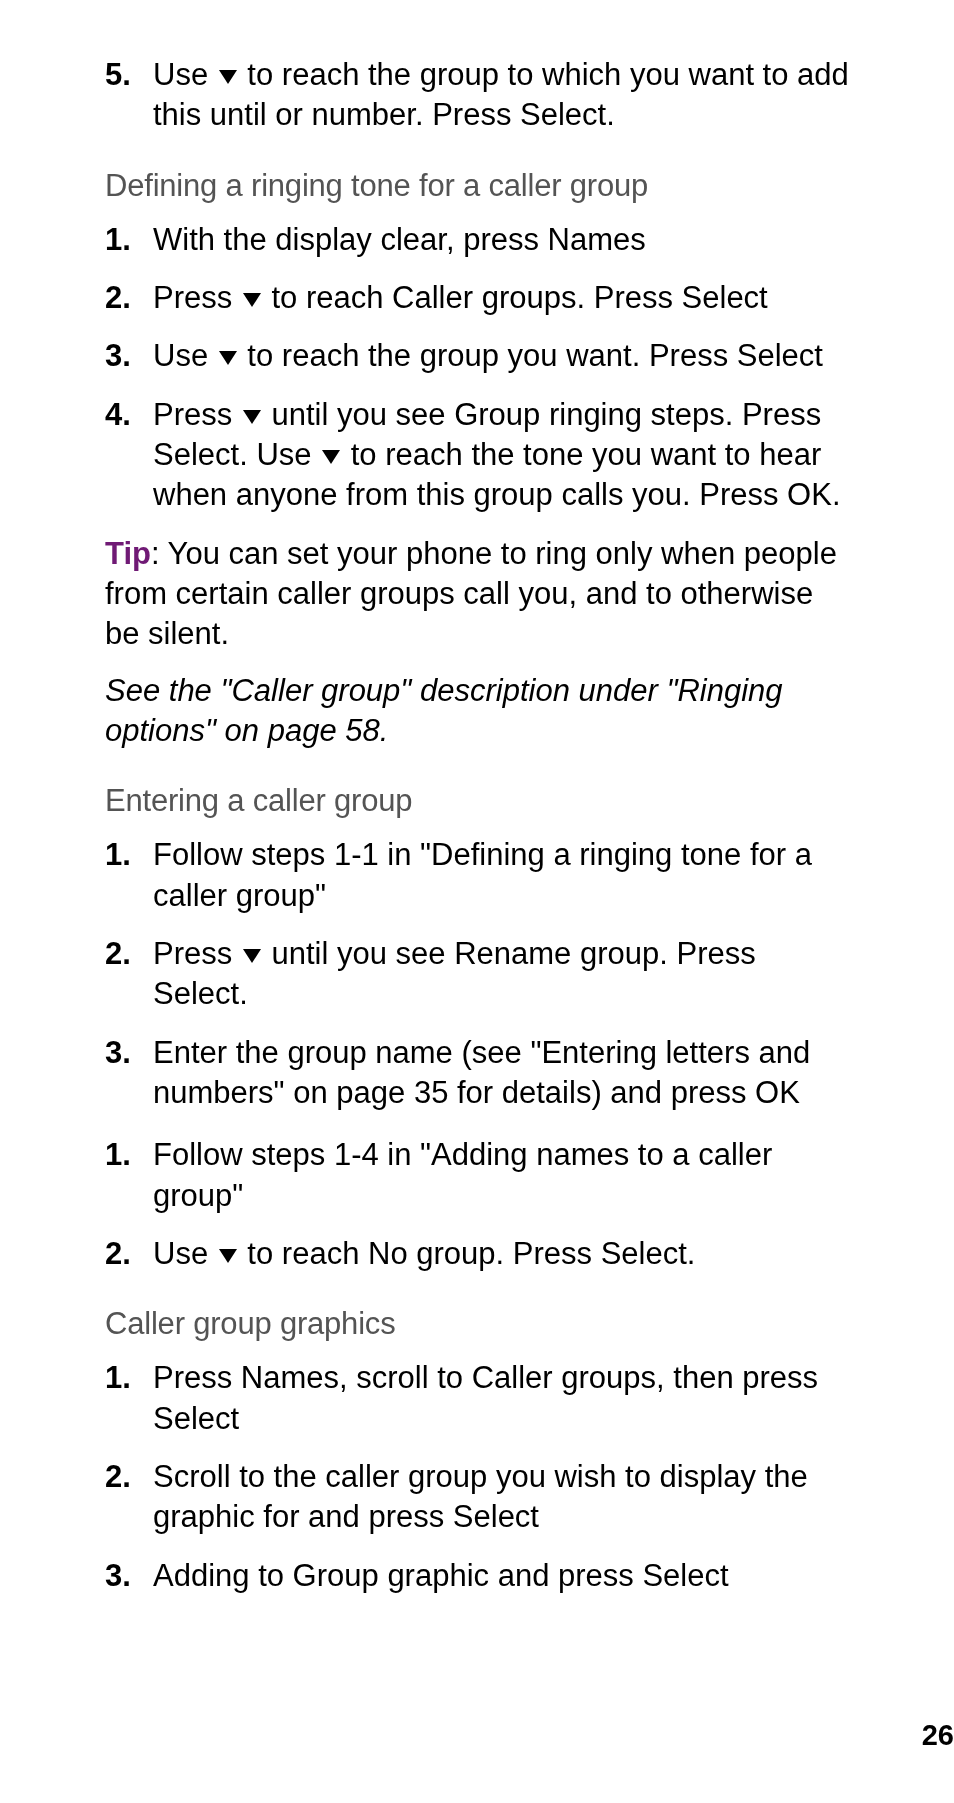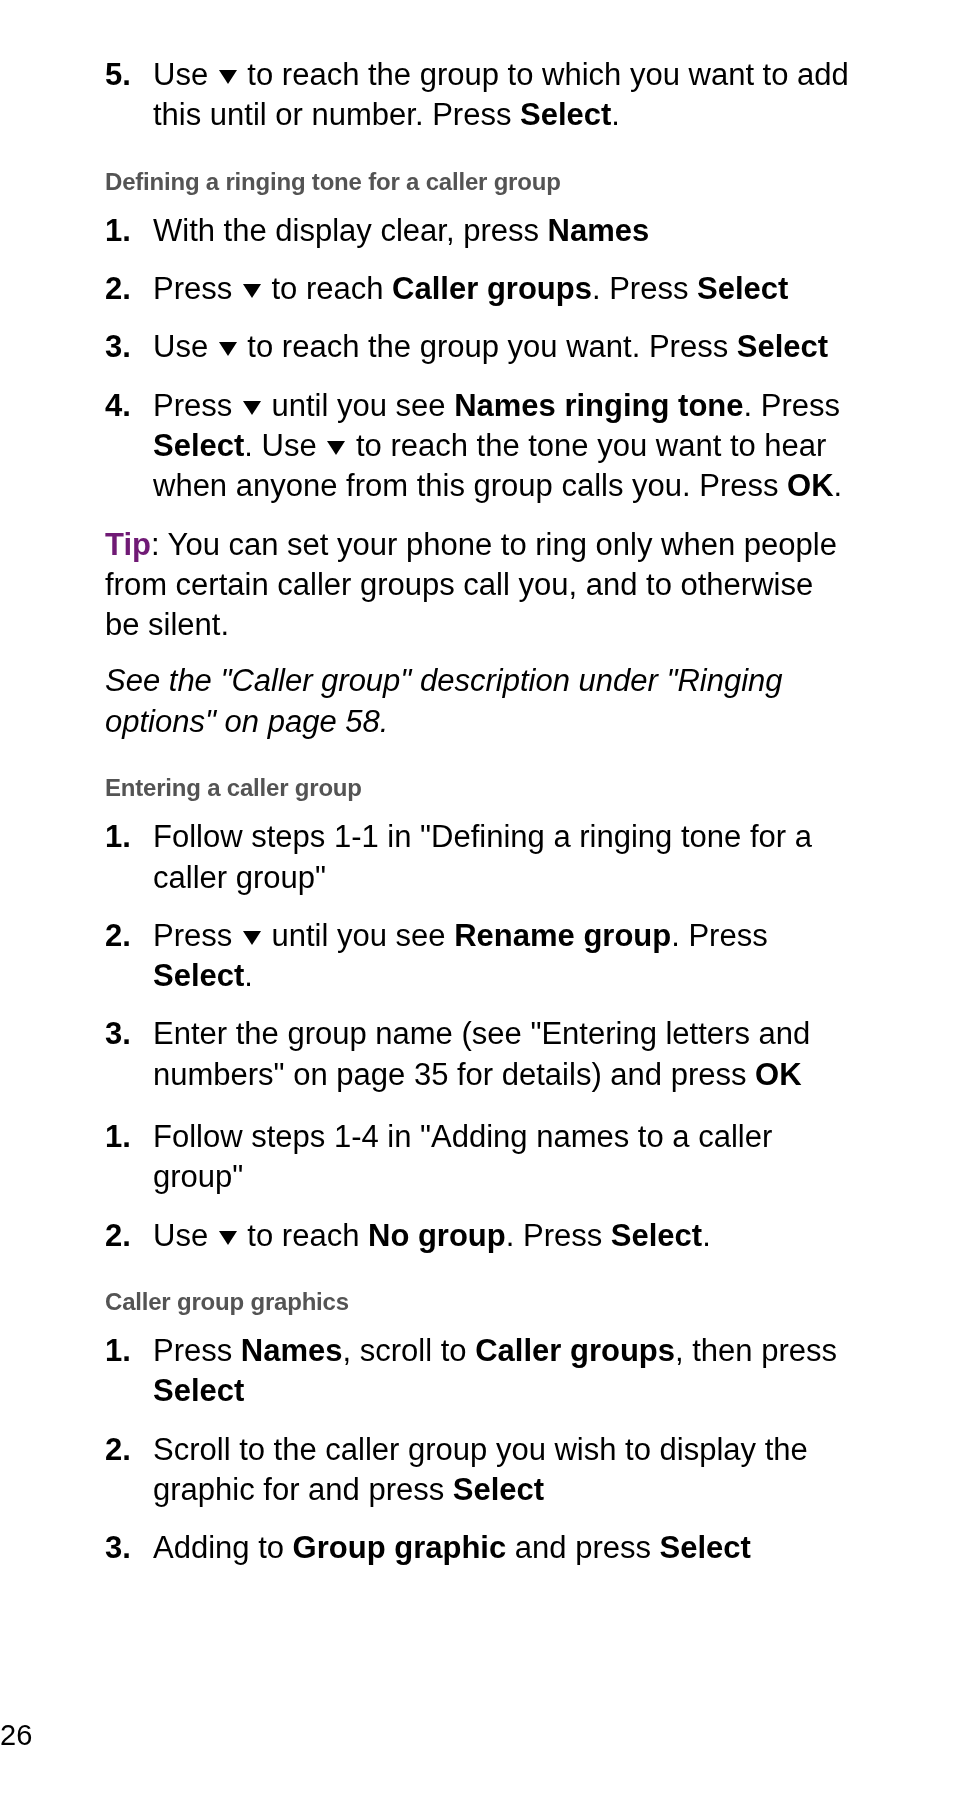--- a/index.html
+++ b/index.html
@@ -23,49 +23,49 @@
     display: flex;
     margin-bottom: 18px;
   }
   .ol-num .marker {
     flex: 0 0 48px;
     font-weight: 700;
   }
   .ol-num .body {
     flex: 1;
   }
-  .bold-sans { font-weight: 700; margin-top: 24px; }
+  .bold-sans { font-weight: 400; margin-top: 24px; }
   .bold-tip  { font-weight: 700; font-stretch: condensed; color:#701a75; }
   .italic    { }
   h3 {
-    font-size: 24px;
-    font-weight: 700;
+    font-size: 31px;
+    font-weight: 400;
     font-stretch: condensed;
     color: #545454;
     margin: 30px 0 14px 0;
     letter-spacing: -0.2px;
   }
   .para { margin: 10px 0 16px 0; }
   .ref  { font-style: italic; margin: 6px 0 20px 0; }
   .tri  {
     display: inline-block;
     width: 0; height: 0;
     border-left: 9px solid transparent;
     border-right: 9px solid transparent;
     border-top: 14px solid #000;
     vertical-align: 1px;
     margin: 0 2px;
   }
   .page-num {
     position: absolute;
     bottom: 48px;
     left: 0; right: 0;
-    text-align: left;
+    text-align: right;
     font-size: 29px;
-    font-weight: 400;
+    font-weight: 700;
   }
   .section { margin-bottom: 22px; }
   .list    { margin-left: 0; }
 </style>
 </head>
 <body>
 
 <div class="section">
   <div class="list">
     <div class="ol-num">
@@ -94,21 +94,21 @@
     </div>
     <div class="ol-num">
       <div class="marker">3.</div>
       <div class="body">
         <span>Use </span><span class="tri"></span><span> to reach the group you want. Press </span><span class="bold-sans">Select</span>
       </div>
     </div>
     <div class="ol-num">
       <div class="marker">4.</div>
       <div class="body">
-        <span>Press </span><span class="tri"></span><span> until you see </span><span class="bold-sans">Names ringing tone</span><span>. Press </span><span class="bold-sans">Select</span><span>. Use </span><span class="tri"></span><span> to reach the tone you want to hear when anyone from this group calls you. Press </span><span class="bold-sans">OK</span><span>.</span>
+        <span>Press </span><span class="tri"></span><span> until you see </span><span class="bold-sans">Group ringing steps</span><span>. Press </span><span class="bold-sans">Select</span><span>. Use </span><span class="tri"></span><span> to reach the tone you want to hear when anyone from this group calls you. Press </span><span class="bold-sans">OK</span><span>.</span>
       </div>
     </div>
   </div>
   <div class="para">
     <span class="bold-tip">Tip</span><span>: You can set your phone to ring </span><span class="italic">only</span><span> when people from certain caller groups call you, and to otherwise be silent.</span>
   </div>
   <div class="ref">See the "Caller group" description under "Ringing options" on page 58.</div>
 </div>
 
 <div class="section">

